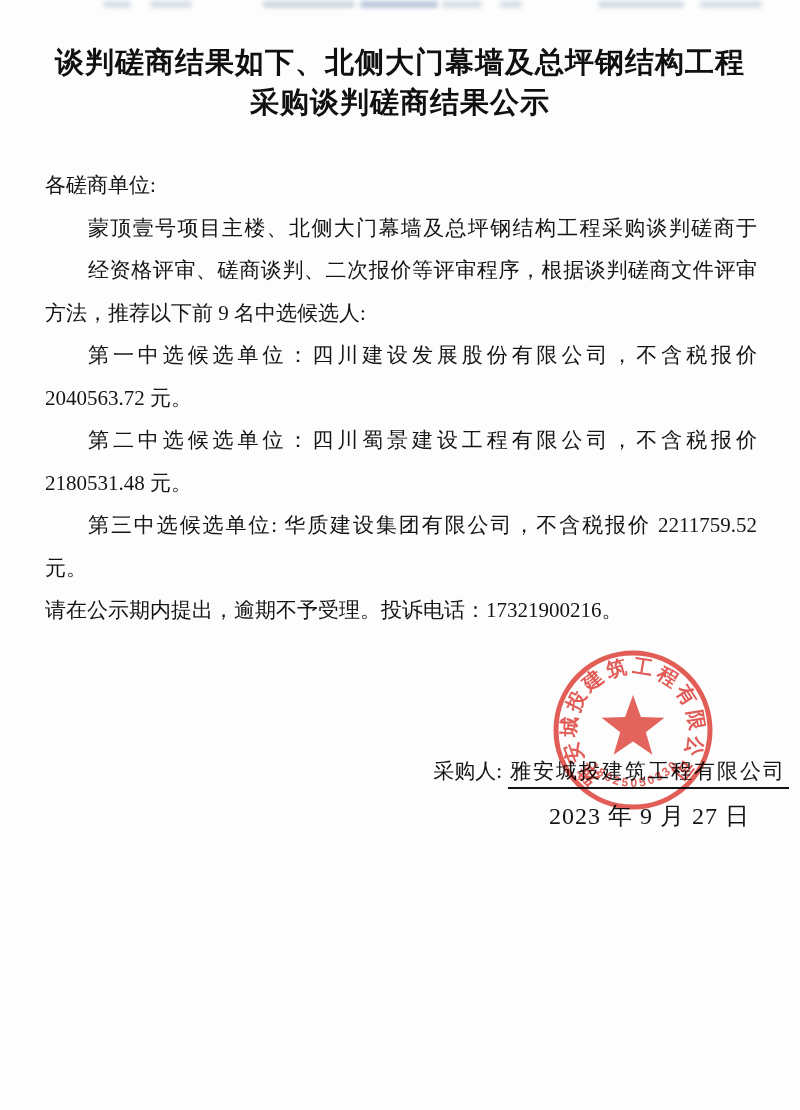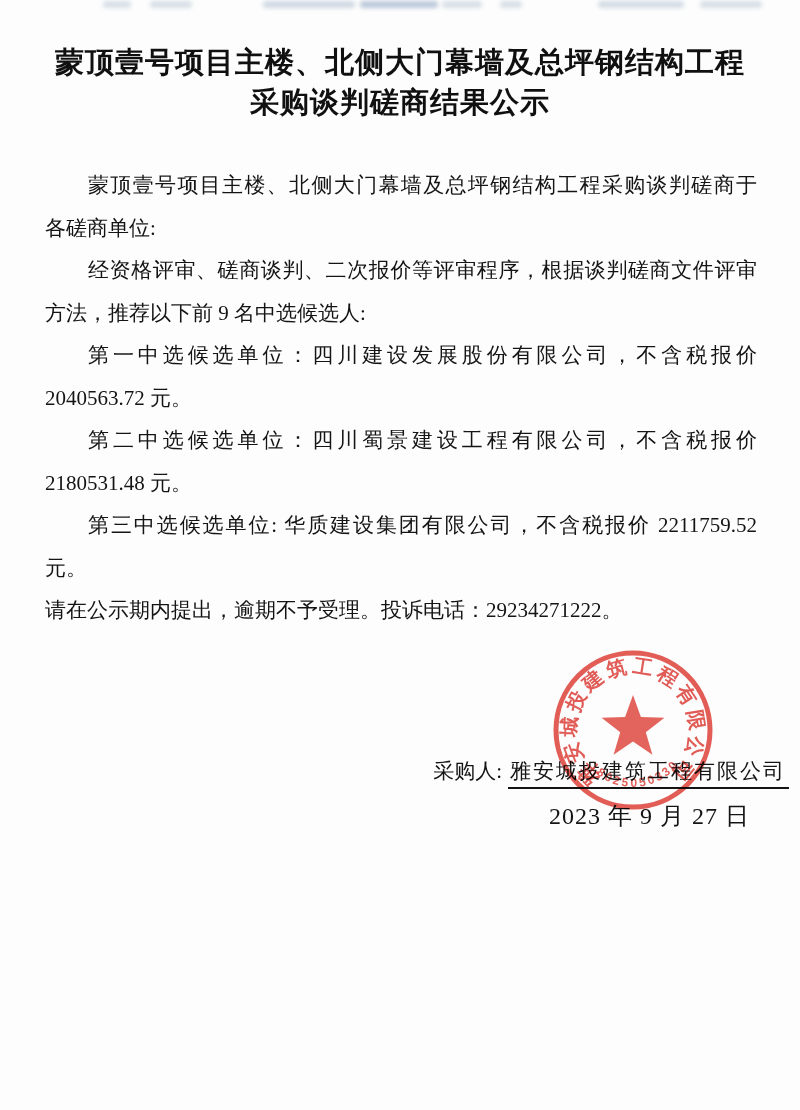--- a/index.html
+++ b/index.html
@@ -89,34 +89,34 @@
 
   <div class="artifact a1"></div>
   <div class="artifact a2"></div>
   <div class="artifact a3"></div>
   <div class="artifact a4"></div>
   <div class="artifact a5"></div>
   <div class="artifact a6"></div>
   <div class="artifact a7"></div>
   <div class="artifact a8"></div>
 
-  <div class="title">蒙顶壹号项目主楼、北侧大门幕墙及总坪钢结构工程采购谈判磋商结果公示</div>
+  <div class="title">谈判磋商结果如下、北侧大门幕墙及总坪钢结构工程采购谈判磋商结果公示</div>
 
   <div class="body-text">
+    <div class="line">各磋商单位:</div>
     <div class="line indent stretch">蒙顶壹号项目主楼、北侧大门幕墙及总坪钢结构工程采购谈判磋商于</div>
-    <div class="line">各磋商单位:</div>
     <div class="line indent stretch">经资格评审、磋商谈判、二次报价等评审程序，根据谈判磋商文件评审</div>
     <div class="line">方法，推荐以下前 9 名中选候选人:</div>
     <div class="line indent stretch">第一中选候选单位：四川建设发展股份有限公司，不含税报价</div>
     <div class="line">2040563.72 元。</div>
     <div class="line indent stretch">第二中选候选单位：四川蜀景建设工程有限公司，不含税报价</div>
     <div class="line">2180531.48 元。</div>
     <div class="line indent stretch">第三中选候选单位: 华质建设集团有限公司，不含税报价 2211759.52</div>
     <div class="line">元。</div>
-    <div class="line">请在公示期内提出，逾期不予受理。投诉电话：29234271222。</div>
+    <div class="line">请在公示期内提出，逾期不予受理。投诉电话：17321900216。</div>
   </div>
 
   <div class="sig-row">
     <span class="sig-label">采购人:</span><span class="sig-company">雅安城投建筑工程有限公司</span>
   </div>
   <div class="date-row">2023 年 9 月 27 日</div>
 
   <div class="stamp">
     <svg width="172" height="172" viewBox="0 0 172 172" xmlns="http://www.w3.org/2000/svg">
       <defs>

